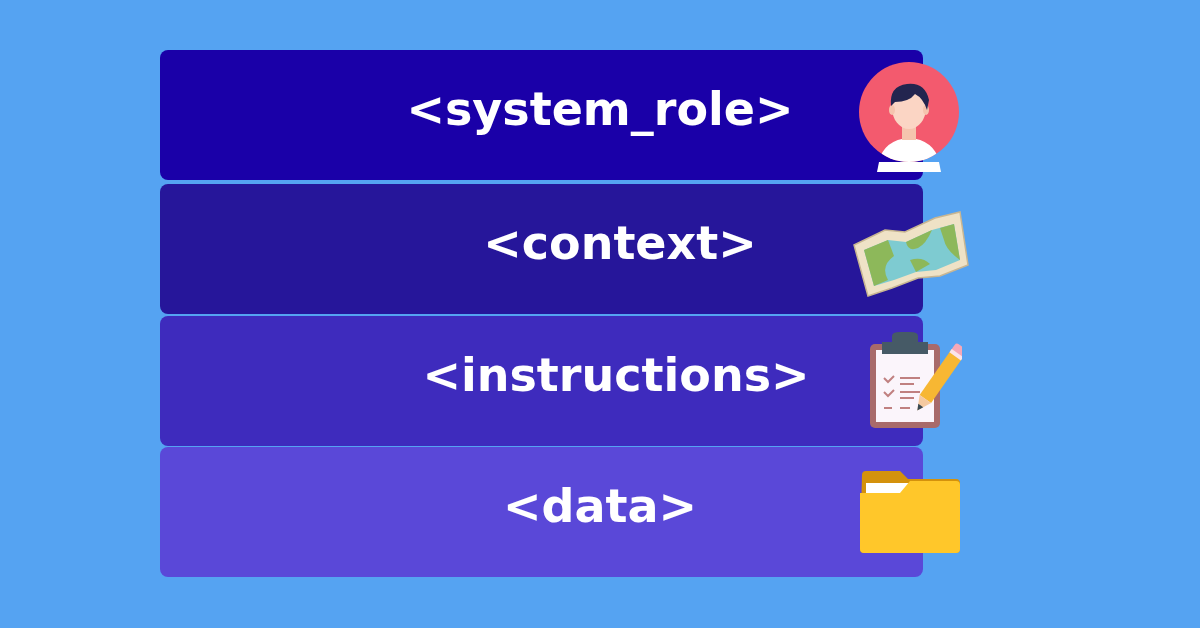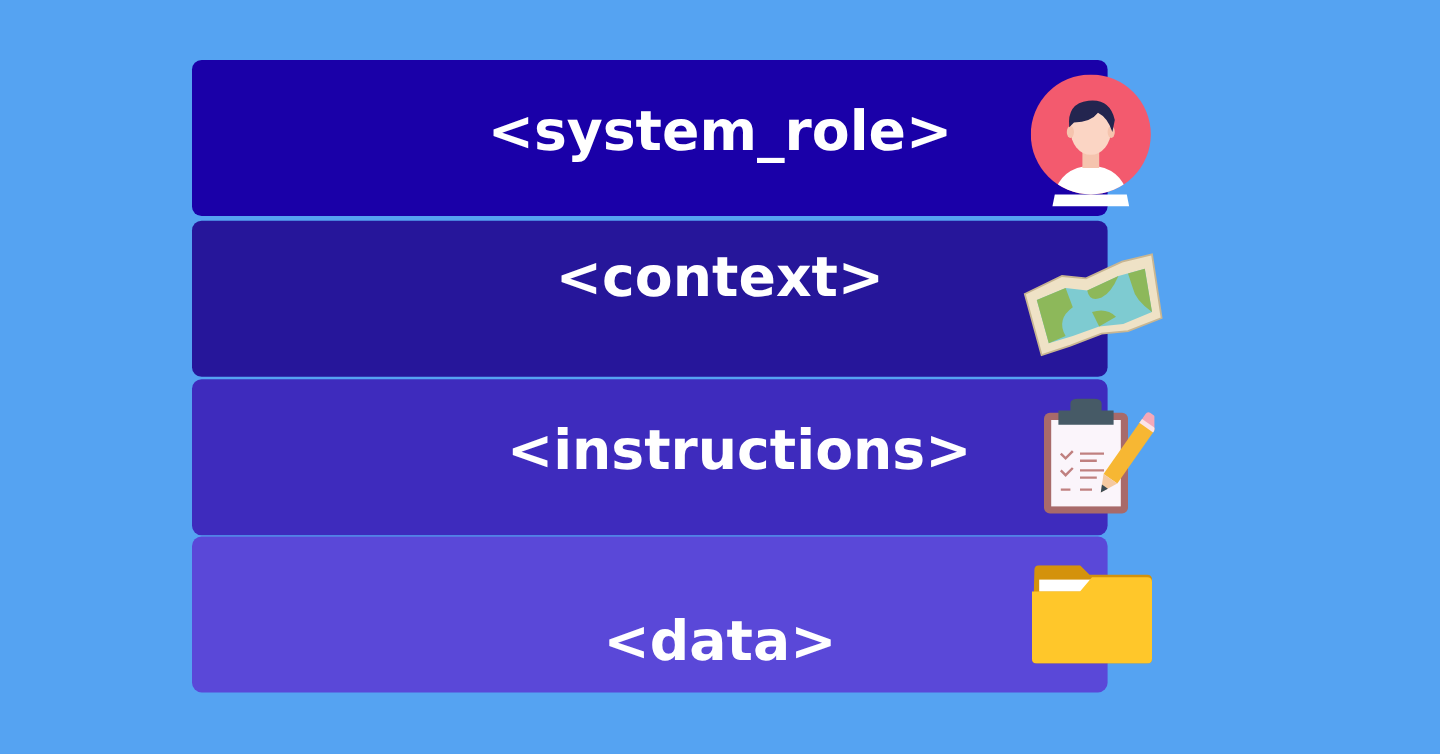--- a/index.html
+++ b/index.html
@@ -28,21 +28,21 @@
       <path d="M18 110 L82 110 L80 100 L20 100 Z" fill="#ffffff"></path>
       <rect x="43" y="60" width="14" height="18" fill="#f5c4ae"></rect>
       <ellipse cx="50" cy="46" rx="17" ry="21" fill="#fbd5c4"></ellipse>
       <ellipse cx="33" cy="48" rx="3" ry="5" fill="#f5c4ae"></ellipse>
       <ellipse cx="67" cy="48" rx="3" ry="5" fill="#f5c4ae"></ellipse>
       <path d="M32 44 Q30 24 48 22 Q66 20 70 38 L68 48 Q64 36 56 32 Q50 40 36 40 Z" fill="#23254f"></path>
     </svg>
   </div>
 
   <div class="row" style="top:184px;background:#26169a;">
-    <div class="label" style="top:20px;">&lt;context&gt;</div>
+    <div class="label" style="top:32px;padding-left:20px;">&lt;context&gt;</div>
     <svg class="icon" style="left:690px;top:16px;" width="120" height="100" viewBox="0 0 120 100">
       <path d="M4 45 L35 30 L55 32 L85 18 L110 12 L118 65 L90 76 L68 78 L42 88 L18 96 Z" fill="#efe2c6" stroke="#c8b692" stroke-width="1.5"></path>
       <path d="M14 50 L38 40 L56 42 L82 30 L104 24 L110 60 L86 70 L66 72 L44 80 L24 86 Z" fill="#7ecbd1"></path>
       <path d="M14 50 L38 40 L44 56 Q30 66 38 80 L24 86 Z" fill="#8db85a"></path>
       <path d="M56 42 L82 30 Q76 44 68 48 Q58 52 56 42 Z" fill="#8db85a"></path>
       <path d="M90 28 L104 24 L110 60 Q96 50 94 40 Z" fill="#8db85a"></path>
       <path d="M60 60 Q72 56 80 64 L66 72 Z" fill="#8db85a"></path>
     </svg>
   </div>
 
@@ -64,21 +64,21 @@
         <rect x="64" y="14" width="14" height="56" fill="#f7b733"></rect>
         <rect x="64" y="6" width="14" height="10" rx="3" fill="#f5a8b8"></rect>
         <rect x="64" y="14" width="14" height="4" fill="#fbe4ea"></rect>
         <path d="M64 70 L78 70 L71 84 Z" fill="#f5c9a0"></path>
         <path d="M68 78 L74 78 L71 84 Z" fill="#3a4a52"></path>
       </g>
     </svg>
   </div>
 
   <div class="row" style="top:447px;background:#5a48d8;">
-    <div class="label" style="top:32px;margin-top:28px;">&lt;data&gt;</div>
+    <div class="label" style="top:32px;">&lt;data&gt;</div>
     <svg class="icon" style="left:700px;top:24px;" width="100" height="82" viewBox="0 0 100 82">
       <path d="M2 4 Q2 0 6 0 L40 0 L48 8 L96 8 Q100 8 100 12 L100 78 Q100 82 96 82 L4 82 Q0 82 0 78 Z" fill="#d4920c"></path>
       <rect x="6" y="12" width="46" height="10" fill="#ffffff"></rect>
       <path d="M0 22 L40 22 L50 10 L96 10 Q100 10 100 14 L100 78 Q100 82 96 82 L4 82 Q0 82 0 78 Z" fill="#ffc72a"></path>
     </svg>
   </div>
 
 </div>
 
 </body></html>

